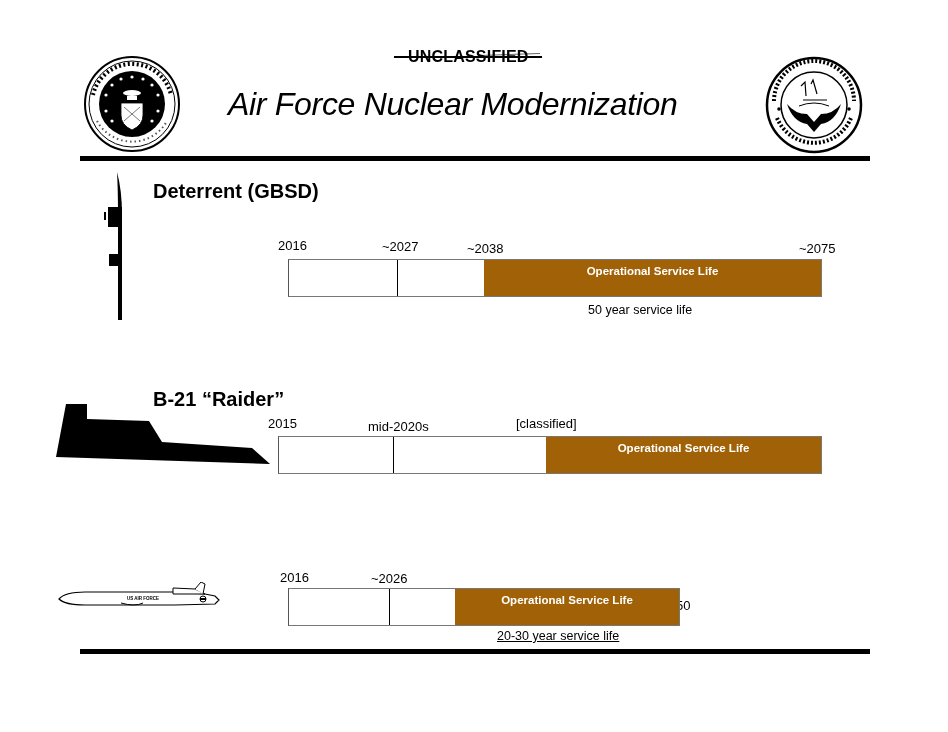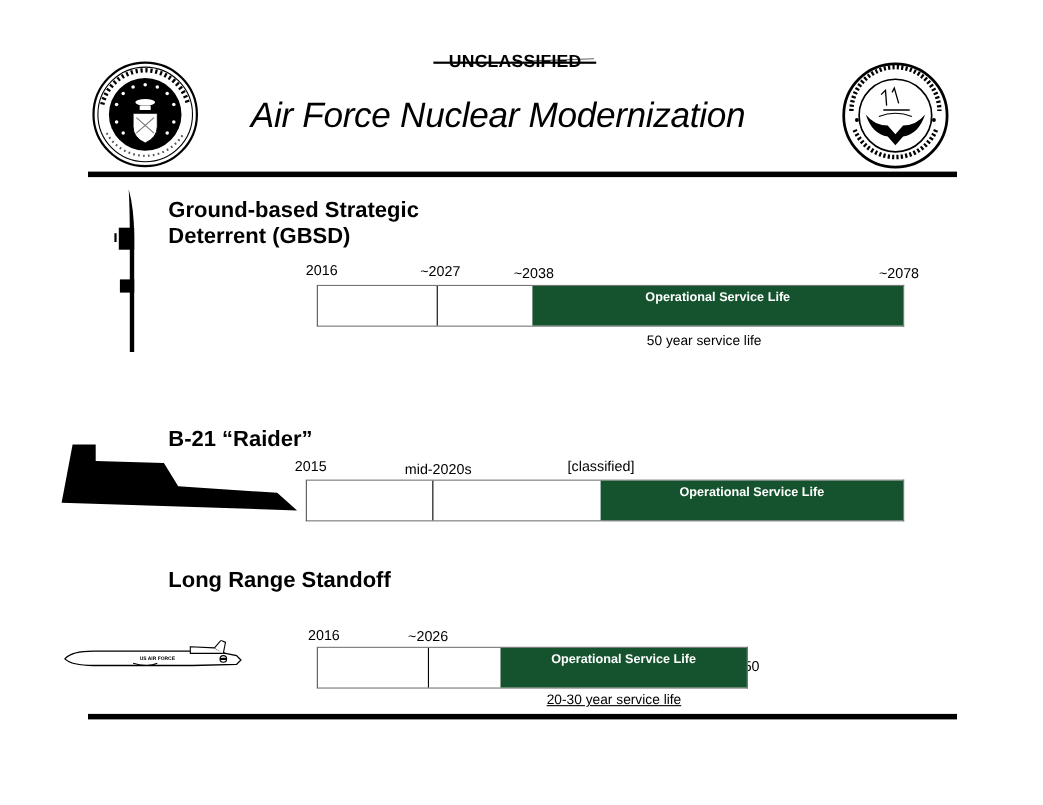--- a/index.html
+++ b/index.html
@@ -25,21 +25,21 @@
     .rule-bottom { top: 649px; }
 
     .heading { font-size: 20px; font-weight: bold; line-height: 24px; white-space: nowrap; }
 
     .label { font-size: 13px; white-space: nowrap; line-height: 14px; }
     .sublabel { font-size: 12.5px; white-space: nowrap; line-height: 14px; }
 
     .bar { position: absolute; height: 38px; border: 1px solid #777; border-left-color:#555; box-sizing: border-box; background: #fff; }
     .seg { position: absolute; top: 0; bottom: 0; }
     .seg.div { border-left: 1.5px solid #000; }
-    .seg.oper { background: #14532d; color: #fff; font-size: 11.5px; font-weight: bold; text-align: center; padding-top: 5px; box-sizing: border-box; white-space: nowrap; }
+    .seg.oper { background: #a16207; color: #fff; font-size: 11.5px; font-weight: bold; text-align: center; padding-top: 5px; box-sizing: border-box; white-space: nowrap; }
 
     svg { display: block; }
   </style>
 </head>
 <body>
 
 <div class="abs classification">
   <div class="strike"></div>
   <div class="strike2"></div>
   <span class="txt">UNCLASSIFIED</span>
@@ -92,27 +92,26 @@
 
 <div class="abs" style="left:100px; top:170px;">
   <svg width="30" height="152" viewBox="0 0 30 152">
     <path d="M17 2 Q22 20 22 45 L22 150 L18 150 L18 45 Q18 20 17 2 Z" fill="#000"></path>
     <rect x="8" y="37" width="14" height="20" fill="#000"></rect>
     <rect x="9" y="84" width="13" height="12" fill="#000"></rect>
     <rect x="4" y="42" width="2" height="8" fill="#000"></rect>
   </svg>
 </div>
 <div class="abs heading" style="left:153px; top:179px;">
-  <div>Ground-based Strategic</div>
   <div>Deterrent (GBSD)</div>
 </div>
 <div class="abs label" style="left:278px; top:239px;">2016</div>
 <div class="abs label" style="left:382px; top:240px;">~2027</div>
 <div class="abs label" style="left:467px; top:242px;">~2038</div>
-<div class="abs label" style="left:799px; top:242px;">~2078</div>
+<div class="abs label" style="left:799px; top:242px;">~2075</div>
 <div class="bar" style="left:288px; top:259px; width:534px;">
   <div class="seg div" style="left:108px; width:87px;"></div>
   <div class="seg oper" style="left:195px; right:0;">Operational Service Life</div>
 </div>
 <div class="abs sublabel" style="left:588px; top:303px;">50 year service life</div>
 
 <div class="abs" style="left:52px; top:402px;">
   <svg width="220" height="64" viewBox="0 0 220 64">
     <path d="M14 2 L35 2 L35 17 L97 19 L110 40 L200 46 L218 62 L4 55 Z" fill="#000"></path>
   </svg>
@@ -133,21 +132,20 @@
     <path d="M4 17 Q10 10 30 10 L120 10 L150 12 L160 14 L164 18 L160 22 L120 23 L30 23 Q10 23 4 17 Z" fill="#fff" stroke="#000" stroke-width="1.2"></path>
     <path d="M118 6 L140 7 L150 12 L118 12 Z" fill="#fff" stroke="#000" stroke-width="1"></path>
     <path d="M140 7 L146 0 L150 2 L148 12" fill="#fff" stroke="#000" stroke-width="1"></path>
     <circle cx="148" cy="17" r="3" fill="#fff" stroke="#000" stroke-width="1"></circle>
     <rect x="145" y="16" width="6" height="2" fill="#000"></rect>
     <path d="M66 21 Q80 25 88 21" fill="none" stroke="#000" stroke-width="1"></path>
     <text x="72" y="18" font-size="4.5" font-weight="bold" font-family="Liberation Sans, sans-serif">US AIR FORCE</text>
   </svg>
 </div>
 <div class="abs heading" style="left:153px; top:516px;">
-  <div>Long Range Standoff</div>
 </div>
 <div class="abs label" style="left:280px; top:571px;">2016</div>
 <div class="abs label" style="left:371px; top:572px;">~2026</div>
 <div class="abs label" style="left:434px; top:596px;font-weight:bold;">~2031</div>
 <div class="abs label" style="left:654px; top:599px;">~2050</div>
 <div class="bar" style="left:288px; top:588px; width:392px;">
   <div class="seg div" style="left:100px; width:66px;"></div>
   <div class="seg oper" style="left:166px; right:0;">Operational Service Life</div>
 </div>
 <div class="abs sublabel" style="left:497px; top:629px;text-decoration:underline;">20-30 year service life</div>

